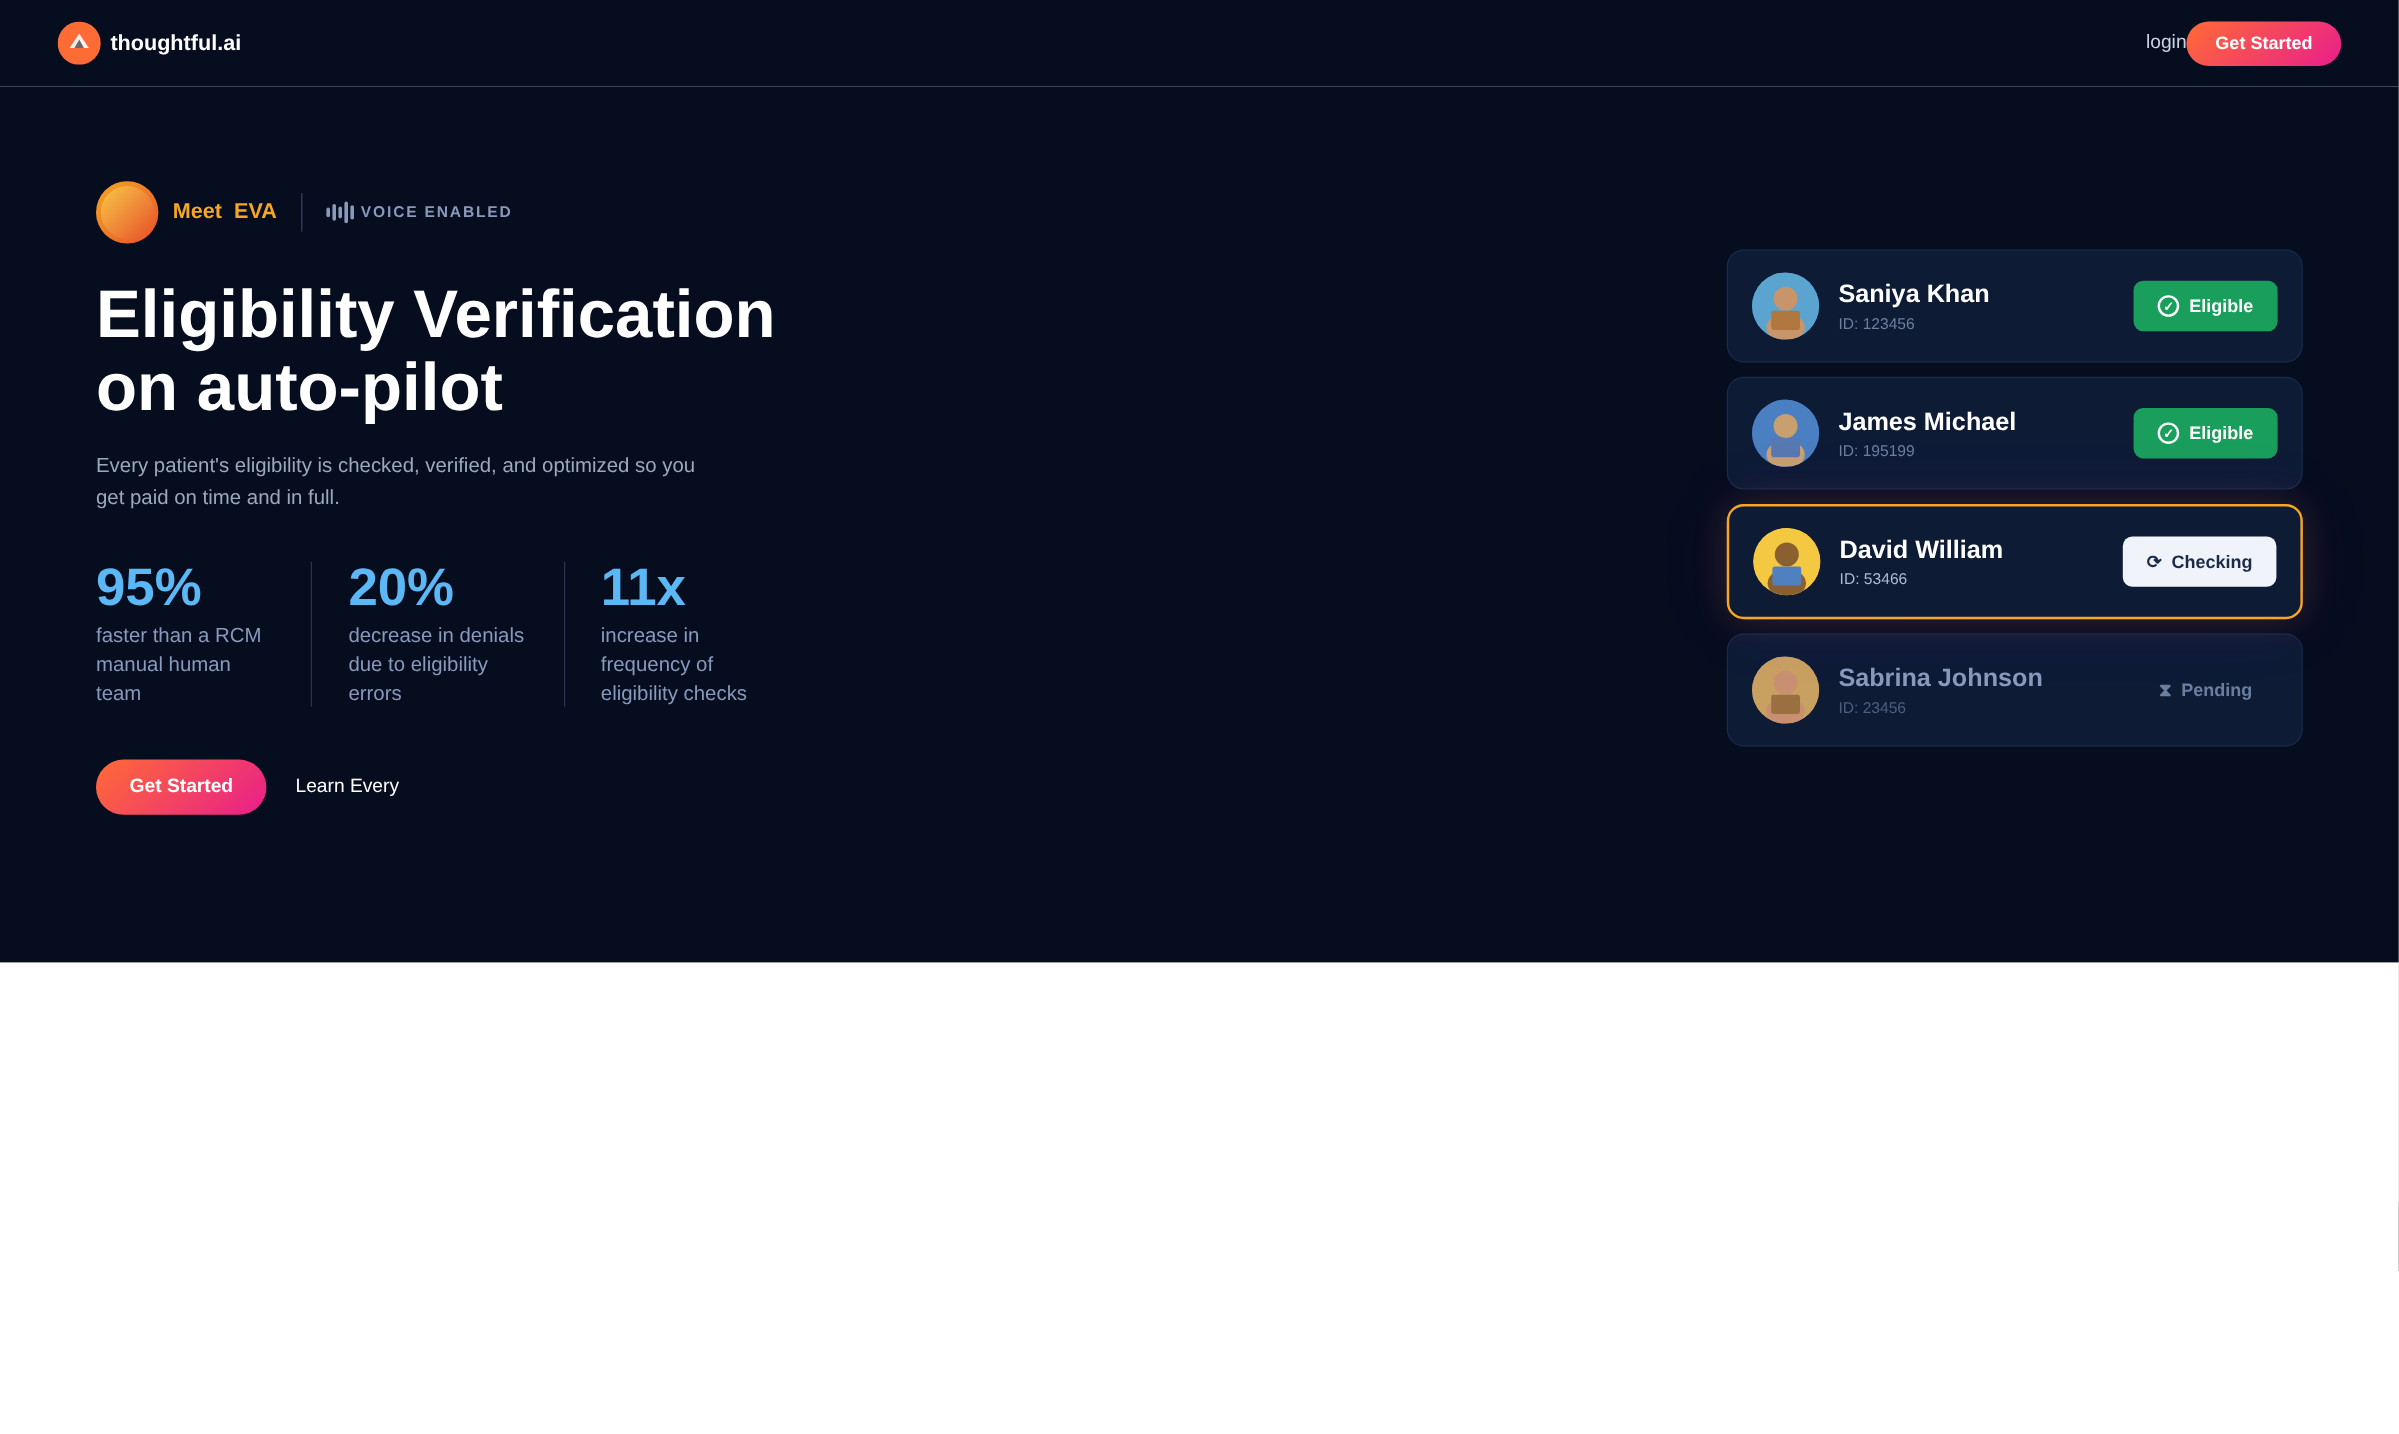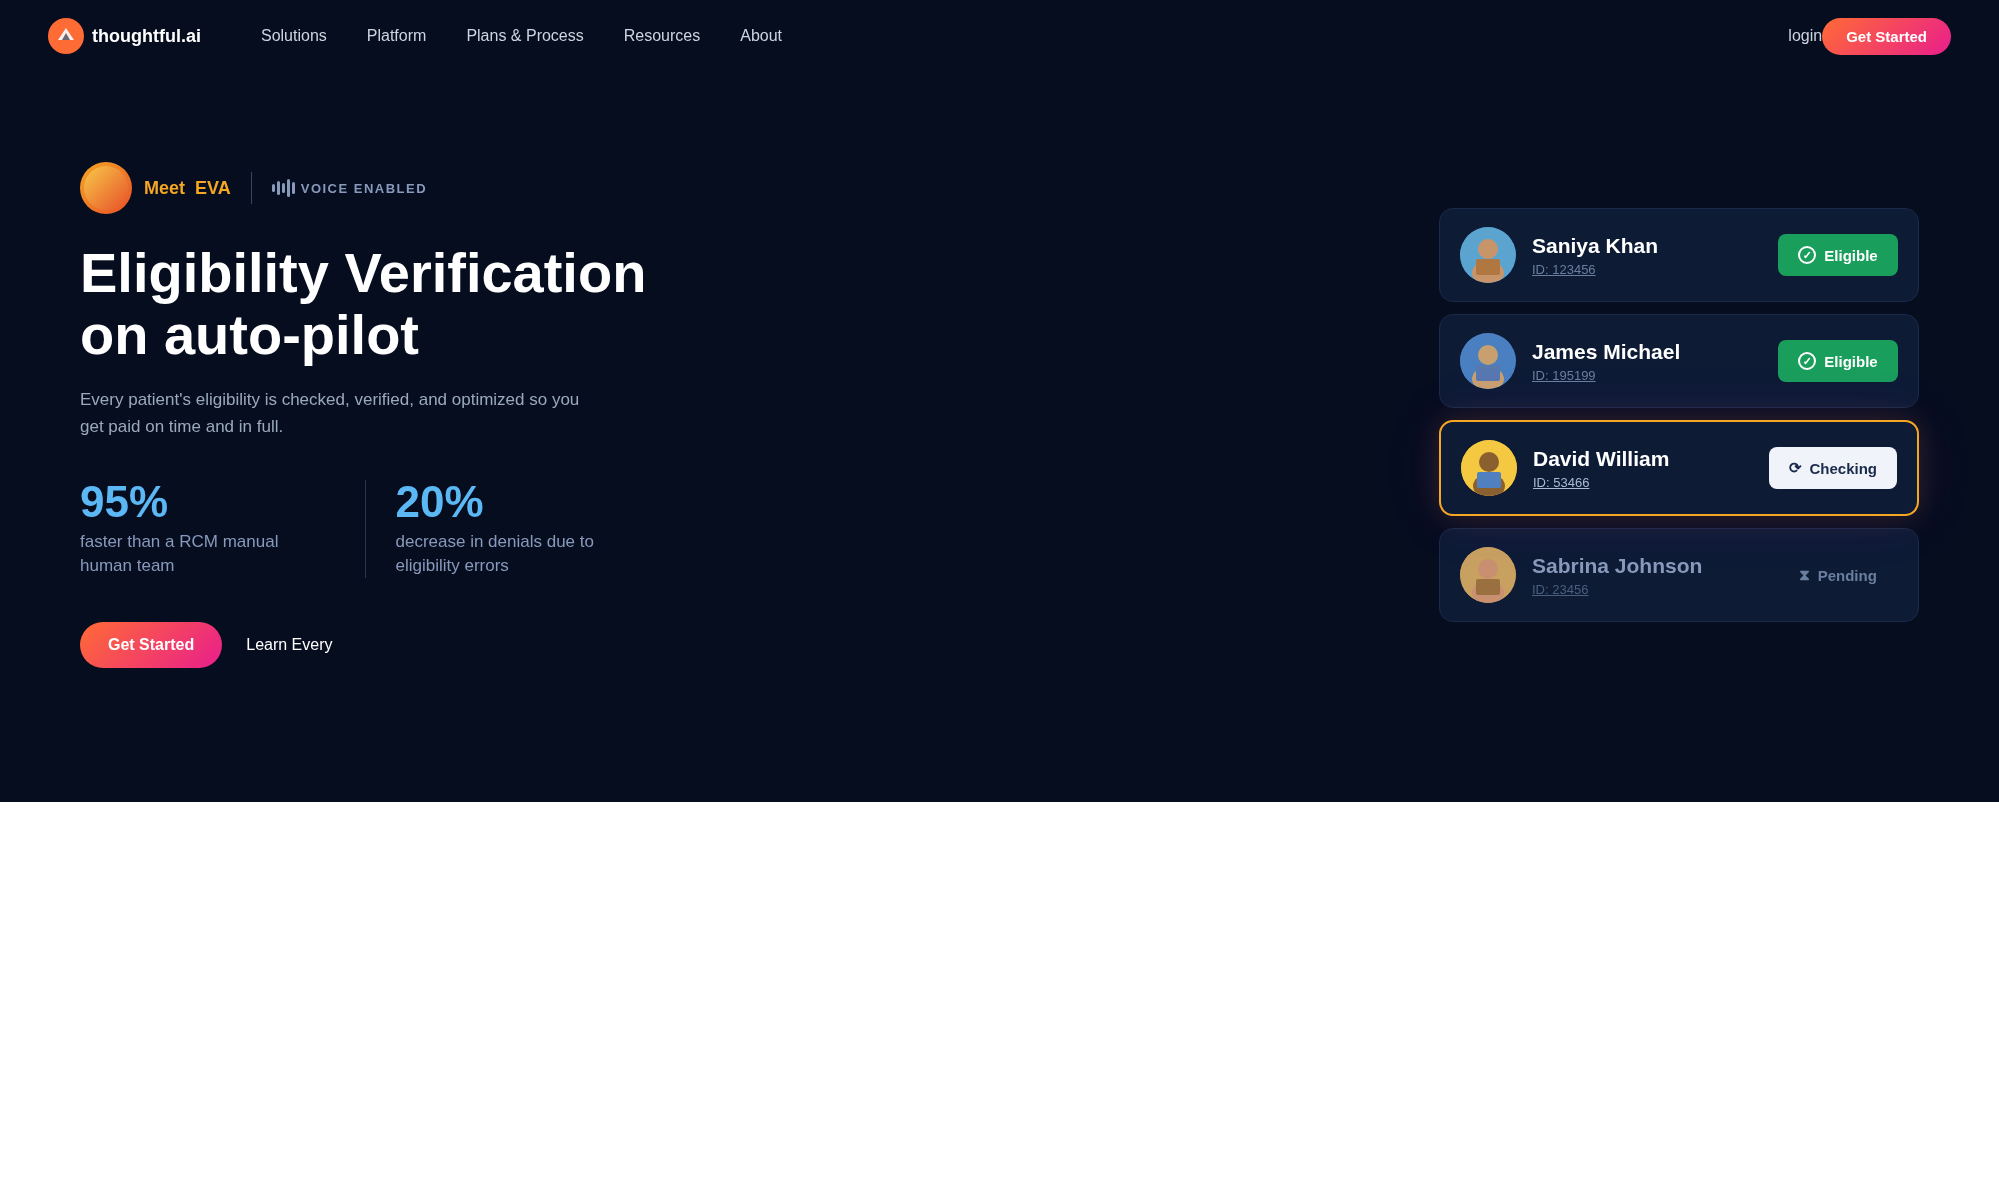--- a/index.html
+++ b/index.html
@@ -273,21 +273,20 @@
     }
     .patient-name {
       color: #fff;
       font-size: 21px;
       font-weight: 700;
       margin-bottom: 4px;
     }
     .patient-id {
       color: #6a7f9f;
       font-size: 13px;
-      text-decoration: underline;
     }
     .patient-card.active .patient-name,
     .patient-card.active .patient-id {
       color: #fff;
     }
     .patient-card.active .patient-id {
       color: #aabbd0;
     }
     .status-badge {
       border-radius: 8px;
@@ -342,27 +341,20 @@
 <body>
 
 <nav class="navbar">
   <div class="navbar-logo">
     <svg class="logo-icon" viewBox="0 0 36 36">
       <circle cx="18" cy="18" r="18" fill="#ff6b35"></circle>
       <path d="M10 22 L18 10 L26 22 Z" fill="#fff" opacity="0.9"></path>
       <path d="M14 22 L18 15 L22 22 Z" fill="#060d1f" opacity="0.6"></path>
     </svg>
     <span class="logo-text">thoughtful.ai</span>
-  </div>
-  <div class="nav-links">
-    <a class="nav-link">Solutions</a>
-    <a class="nav-link">Platform</a>
-    <a class="nav-link">Plans &amp; Process</a>
-    <a class="nav-link">Resources</a>
-    <a class="nav-link">About</a>
   </div>
   <div class="nav-right">
     <span class="nav-login">login</span>
     <button class="btn-get-started-nav">Get Started</button>
   </div>
 </nav>
 
 <section class="hero">
   <div class="hero-left">
 
@@ -395,20 +387,24 @@
 
     <div class="stats-row">
       <div class="stat-item">
         <div class="stat-number">95%</div>
         <div class="stat-desc">faster than a RCM manual human team</div>
       </div>
       <div class="stat-item">
         <div class="stat-number">20%</div>
         <div class="stat-desc">decrease in denials due to eligibility errors</div>
       </div>
+      <div class="stat-item">
+        <div class="stat-number">11x</div>
+        <div class="stat-desc">increase in frequency of eligibility checks</div>
+      </div>
     </div>
 
     <div class="hero-buttons">
       <button class="btn-get-started">Get Started</button>
       <button class="btn-learn-more">Learn Every</button>
     </div>
   </div>
 
   <div class="hero-right">
     <div class="cards-container">

